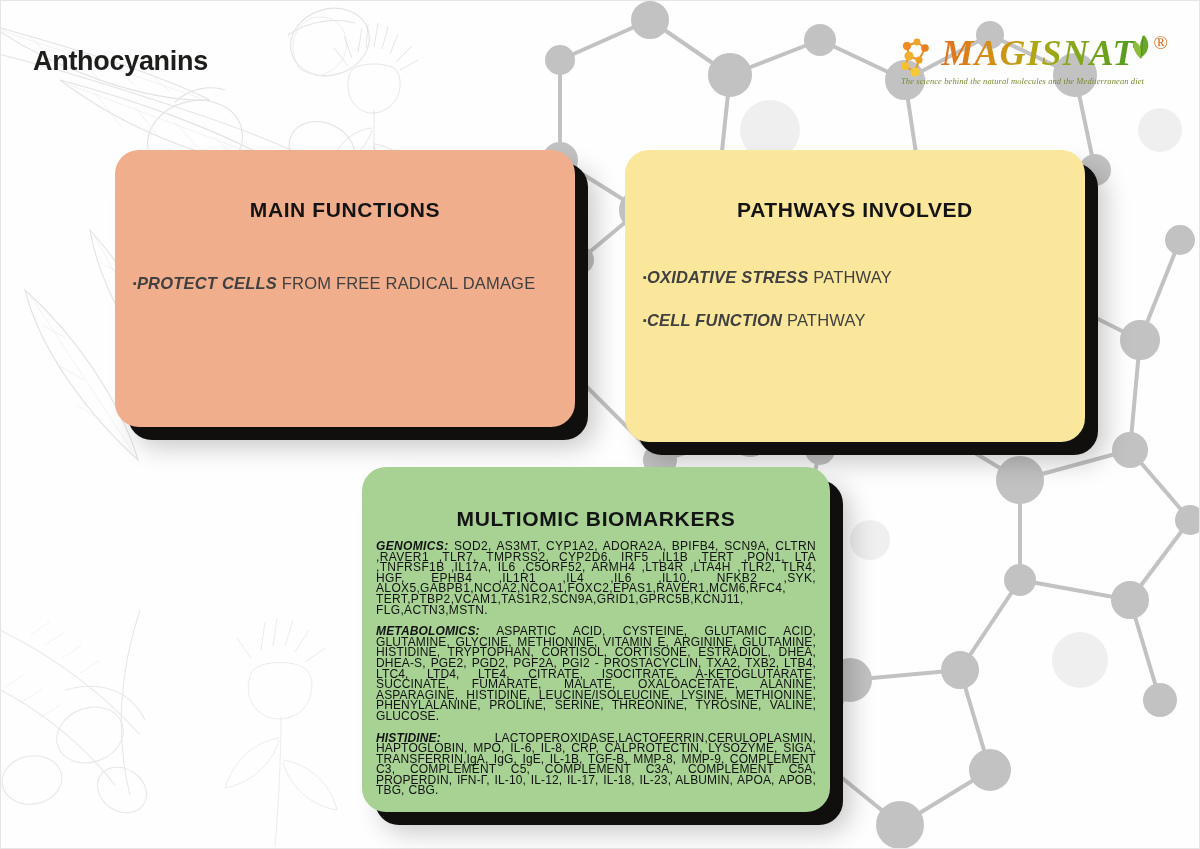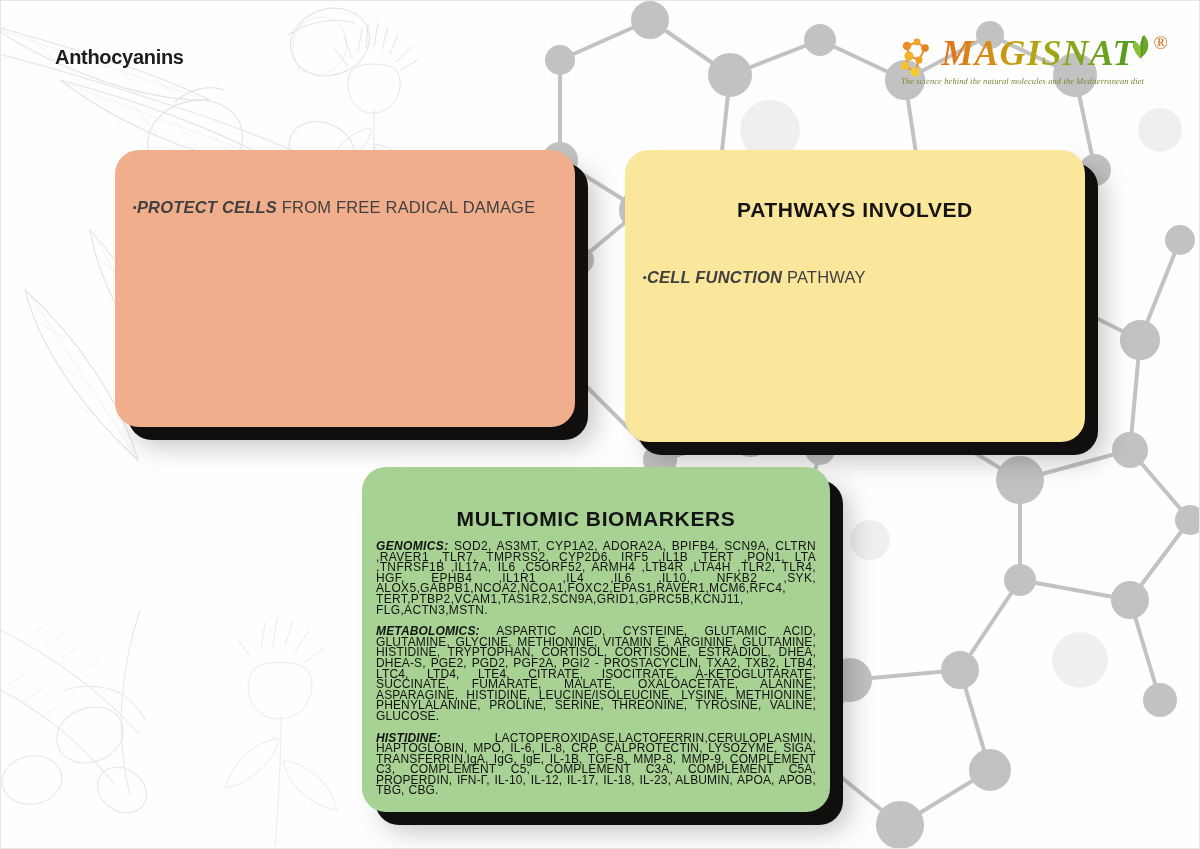--- a/index.html
+++ b/index.html
@@ -42,23 +42,23 @@
   .page-border {
     position: absolute;
     inset: 0;
     border: 1px solid #e6e6e6;
     box-sizing: border-box;
   }
 
   
   .page-title {
     position: absolute;
-    left: 55px;
+    left: 33px;
     top: 46px;
-    font-size: 20px;
+    font-size: 27px;
     font-weight: bold;
     color: #1d1d1b;
     letter-spacing: -0.3px;
     z-index: 6;
   }
 
   
   .logo {
     position: absolute;
     right: 32px;
@@ -372,27 +372,31 @@
         <path d="M14 3 C 20 9, 20 19, 12 25 C 9 19, 9 9, 14 3 Z" fill="#6aa82a"></path>
         <path d="M4 9 C 11 12, 13 20, 11 27 C 5 22, 2 15, 4 9 Z" fill="#8cbe3a"></path>
         <path d="M13 4 L 11 26" stroke="#4f8a1e" stroke-width="1" fill="none"></path>
       </svg>
       <span class="logo-reg">®</span>
     </div>
     <div class="logo-tagline">The science behind the natural molecules and the Mediterranean diet</div>
   </div>
 
   <div class="card" id="card-main-functions">
+    <div class="card-title">MAIN FUNCTIONS</div>
     <div class="bullet-line">
       <span class="sq">▪</span><span></span><span class="em">PROTECT CELLS</span><span> FROM FREE RADICAL DAMAGE</span>
     </div>
   </div>
 
   <div class="card" id="card-pathways">
     <div class="card-title">PATHWAYS INVOLVED</div>
+    <div class="bullet-line">
+      <span class="sq">▪</span><span></span><span class="em">OXIDATIVE STRESS</span><span> PATHWAY</span>
+    </div>
     <div class="bullet-line">
       <span class="sq">▪</span><span></span><span class="em">CELL FUNCTION</span><span> PATHWAY</span>
     </div>
   </div>
 
   <div class="card" id="card-biomarkers">
     <div class="card-title">MULTIOMIC BIOMARKERS</div>
     <div class="omics-block genomics-body">
       <span class="omics-label">GENOMICS:</span><span> SOD2, AS3MT, CYP1A2, ADORA2A, BPIFB4, SCN9A, CLTRN ,RAVER1 ,TLR7, TMPRSS2, CYP2D6, IRF5 ,IL1B ,TERT ,PON1, LTA ,TNFRSF1B ,IL17A, IL6 ,C5ORF52, ARMH4 ,LTB4R ,LTA4H ,TLR2, TLR4, HGF, EPHB4 ,IL1R1 ,IL4 ,IL6 ,IL10, NFKB2 ,SYK, ALOX5,GABPB1,NCOA2,NCOA1,FOXC2,EPAS1,RAVER1,MCM6,RFC4, TERT,PTBP2,VCAM1,TAS1R2,SCN9A,GRID1,GPRC5B,KCNJ11, FLG,ACTN3,MSTN.</span>
     </div>

